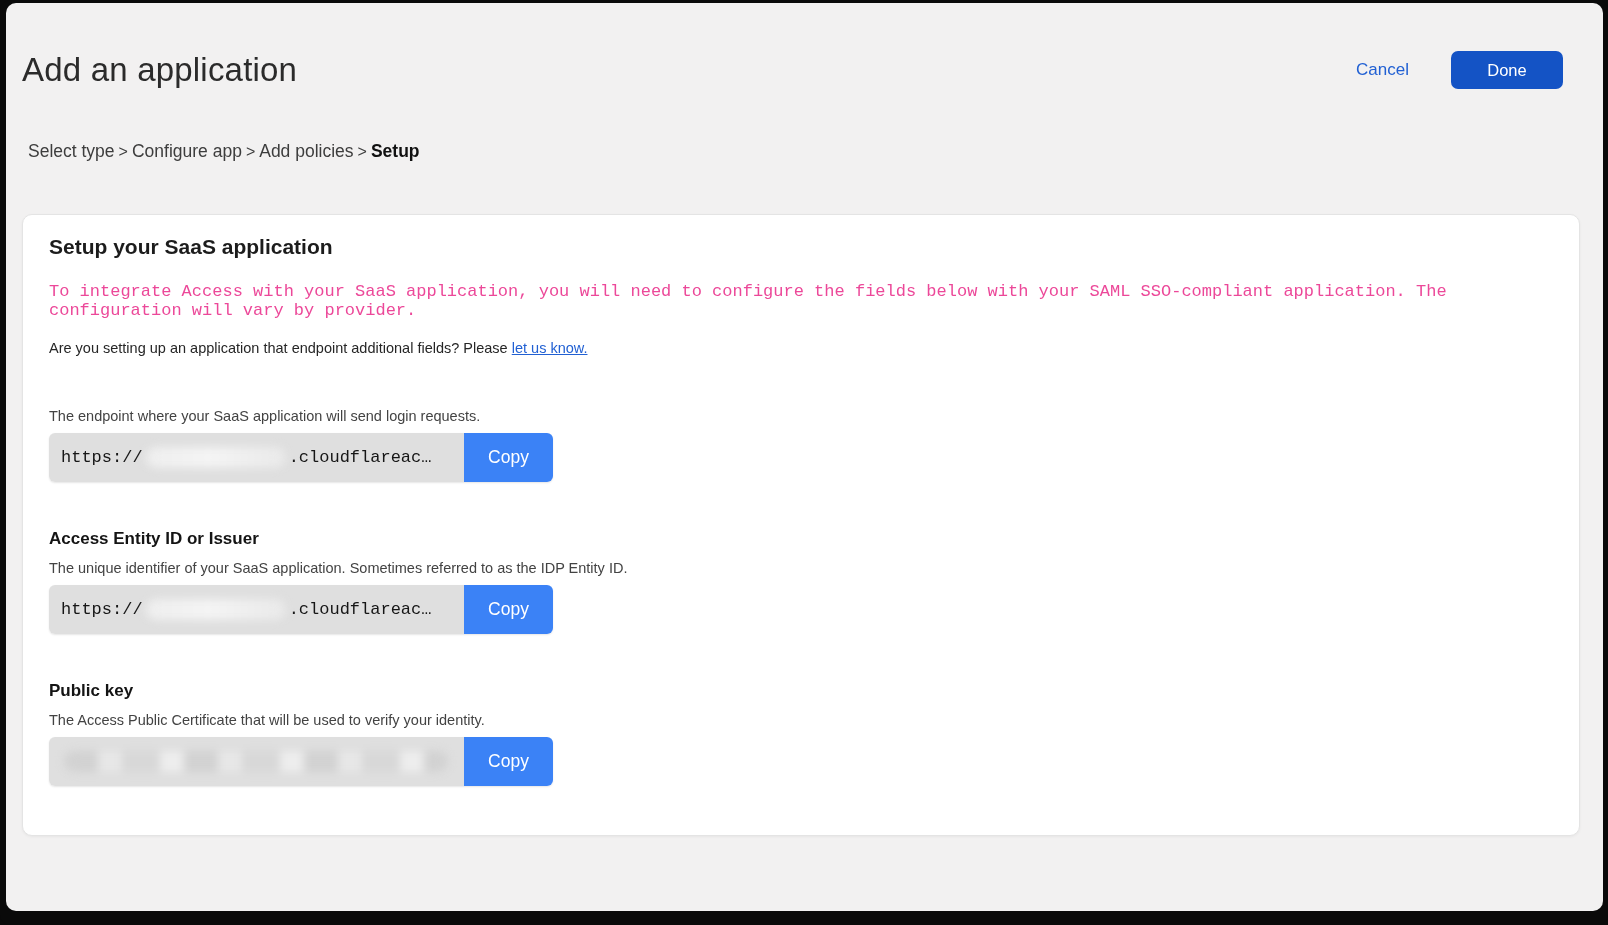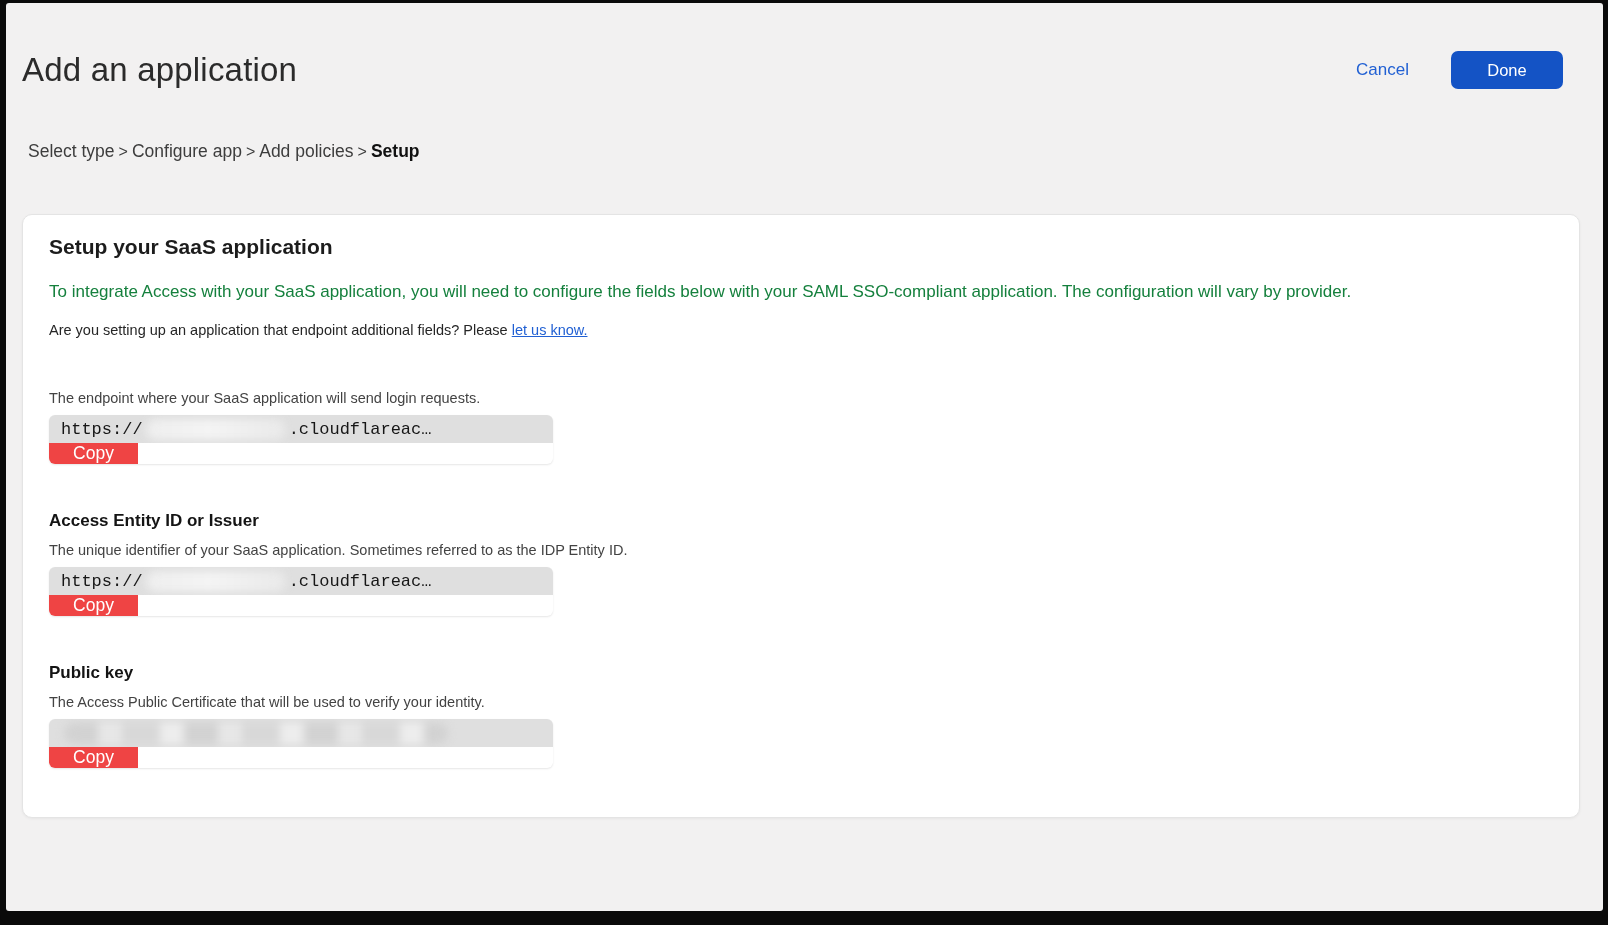--- a/index.html
+++ b/index.html
@@ -11,21 +11,21 @@
   }
   .frame {
     width: 1608px; height: 925px;
     padding: 3px 5px 14px 6px;
     background: #0a0a0a;
     border-radius: 10px;
   }
   .window {
     width: 100%; height: 100%;
     background: #f2f1f1;
-    border-radius: 3px;
+    border-radius: 10px;
     overflow: hidden;
     position: relative;
   }
   
   .header {
     display: flex;
     justify-content: space-between;
     align-items: center;
     padding: 48px 40px 0 16px;
   }
@@ -81,22 +81,23 @@
     padding: 20px 28px 49px 26px;
   }
   .card-heading {
     font-size: 21px;
     font-weight: 700;
     color: #1c1c1c;
     margin-bottom: 23px;
   }
   .card-intro {
     font-size: 17px;
-    color: #15803d;
+    color: #ec4899;
     margin-bottom: 20px;
+    font-family: Liberation Mono, monospace;
   }
   .card-note {
     font-size: 14.5px;
     color: #262626;
     margin-bottom: 52px;
   }
   .card-note .link {
     color: #2160d3;
     text-decoration: underline;
     cursor: pointer;
@@ -116,21 +117,20 @@
     color: #434343;
     margin-bottom: 9px;
   }
   .value-bar {
     display: flex;
     width: 504px;
     height: 49px;
     border-radius: 6px;
     overflow: hidden;
     box-shadow: 0 1px 2px rgba(0,0,0,0.10);
-    flex-direction: column;
   }
   .value-box {
     flex: 1;
     background: #dfdfdf;
     display: flex;
     align-items: center;
     padding: 0 12px;
     white-space: nowrap;
     overflow: hidden;
     cursor: text;
@@ -150,21 +150,21 @@
     filter: blur(4px);
     flex: none;
   }
   .redacted.wide {
     width: 384px;
     background: repeating-linear-gradient(90deg,
       #d2d2d2 0 34px, #e7e7e7 34px 58px, #d8d8d8 58px 96px, #ededed 96px 120px);
   }
   .copy-button {
     width: 89px;
-    background: #ef4444;
+    background: #3b82f6;
     color: #ffffff;
     font-family: "Liberation Sans", sans-serif;
     font-size: 17.5px;
     border: none;
     cursor: pointer;
   }
 </style>
 </head>
 <body>
 

